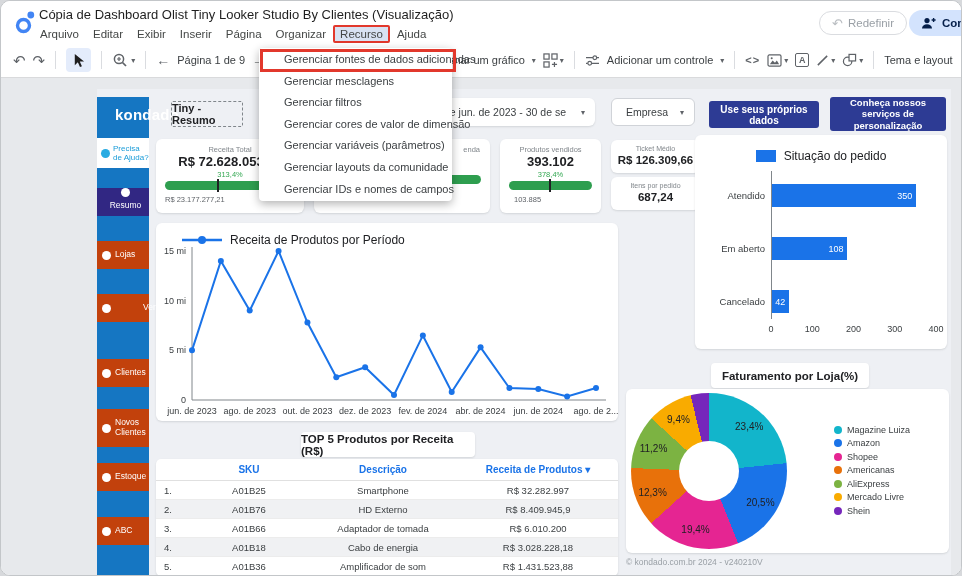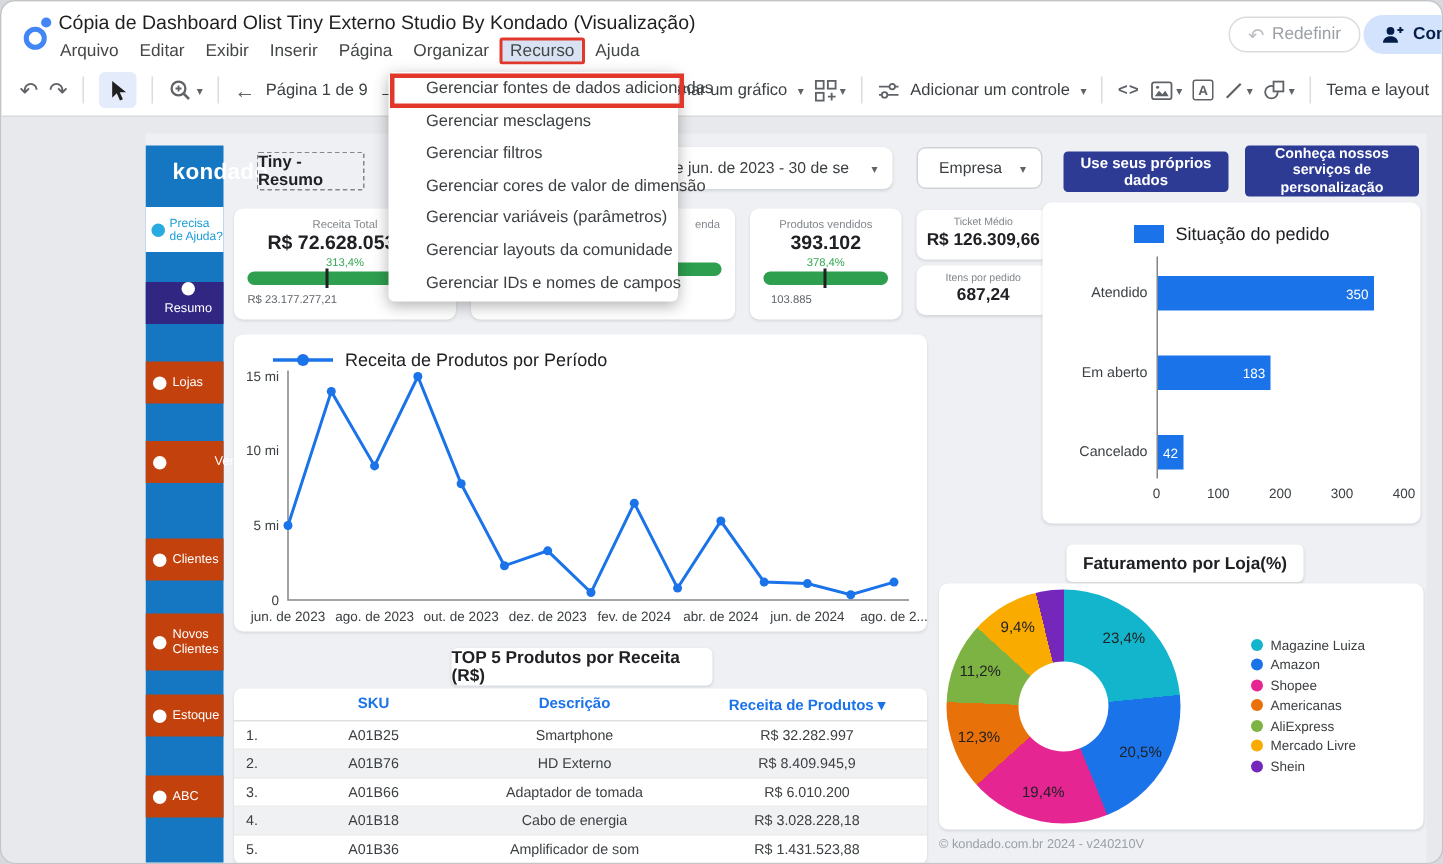--- a/index.html
+++ b/index.html
@@ -127,21 +127,21 @@
 
 <div id="window">
 
   <header id="titlebar">
     <span class="logo">
       <svg width="24" height="27" viewBox="0 0 24 27">
         <circle cx="10.5" cy="16.5" r="6" fill="none" stroke="#4285f4" stroke-width="3.4"></circle>
         <circle cx="17.8" cy="6" r="3.4" fill="#4285f4"></circle>
       </svg>
     </span>
-    <div class="doc-title">Cópia de Dashboard Olist Tiny Externo Studio By Kondado (Visualização)</div>
+    <div class="doc-title">Cópia de Dashboard Olist Tiny Looker Studio By Clientes (Visualização)</div>
     <nav id="menubar">
         <span class="menu-item">Arquivo</span>
         <span class="menu-item">Editar</span>
         <span class="menu-item">Exibir</span>
         <span class="menu-item">Inserir</span>
         <span class="menu-item">Página</span>
         <span class="menu-item">Organizar</span>
         <span class="menu-item active">Recurso</span>
         <span class="menu-item">Ajuda</span>
       </nav>
@@ -337,21 +337,21 @@
           <span class="t">Situação do pedido</span>
         </div>
         <div class="bar-axis"></div>
         <div id="bar-plot">
             <div class="bar-row-label" style="top: 55px;">Atendido</div>
             <div class="hbar" style="top: 49px; width: 144.375px;">
               <span>350</span>
             </div>
             <div class="bar-row-label" style="top: 108px;">Em aberto</div>
             <div class="hbar" style="top: 102px; width: 75.4875px;">
-              <span>183</span>
+              <span>108</span>
             </div>
             <div class="bar-row-label" style="top: 161px;">Cancelado</div>
             <div class="hbar" style="top: 155px; width: 17.325px;">
               <span>42</span>
             </div>
             <span class="bar-tick" style="left: 76px;">0</span>
             <span class="bar-tick" style="left: 117.25px;">100</span>
             <span class="bar-tick" style="left: 158.5px;">200</span>
             <span class="bar-tick" style="left: 199.75px;">300</span>
             <span class="bar-tick" style="left: 241px;">400</span>

